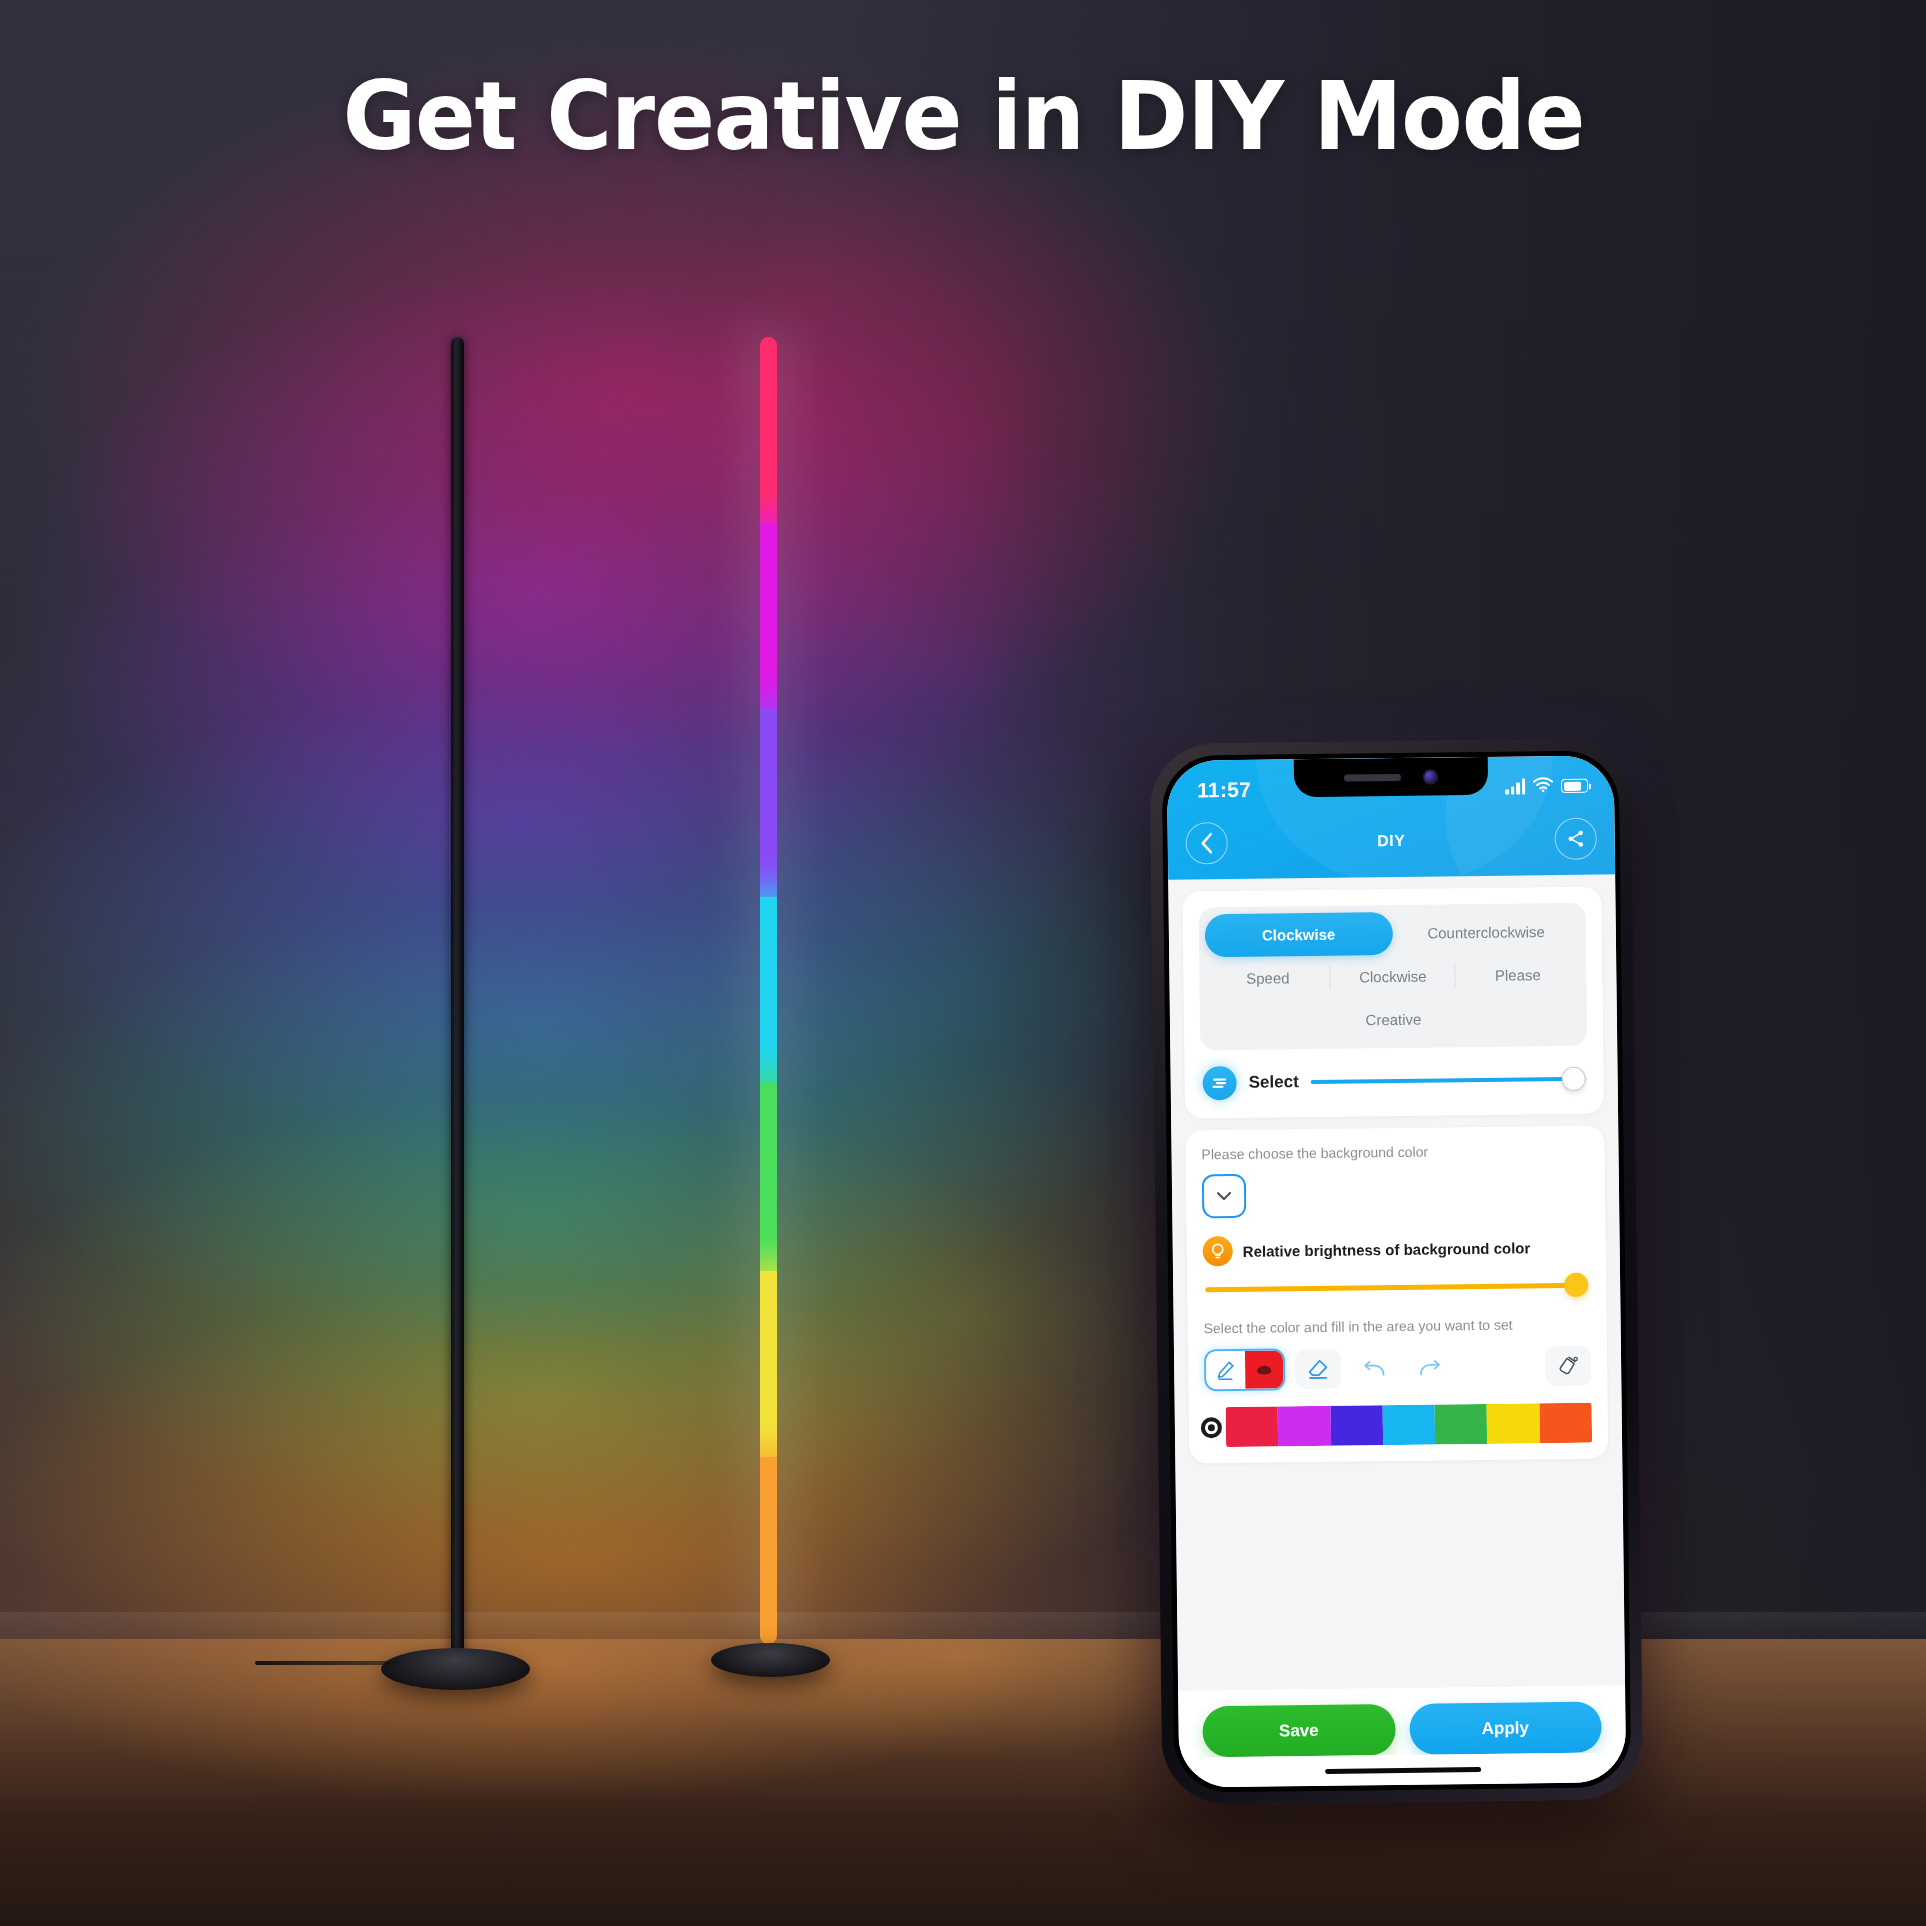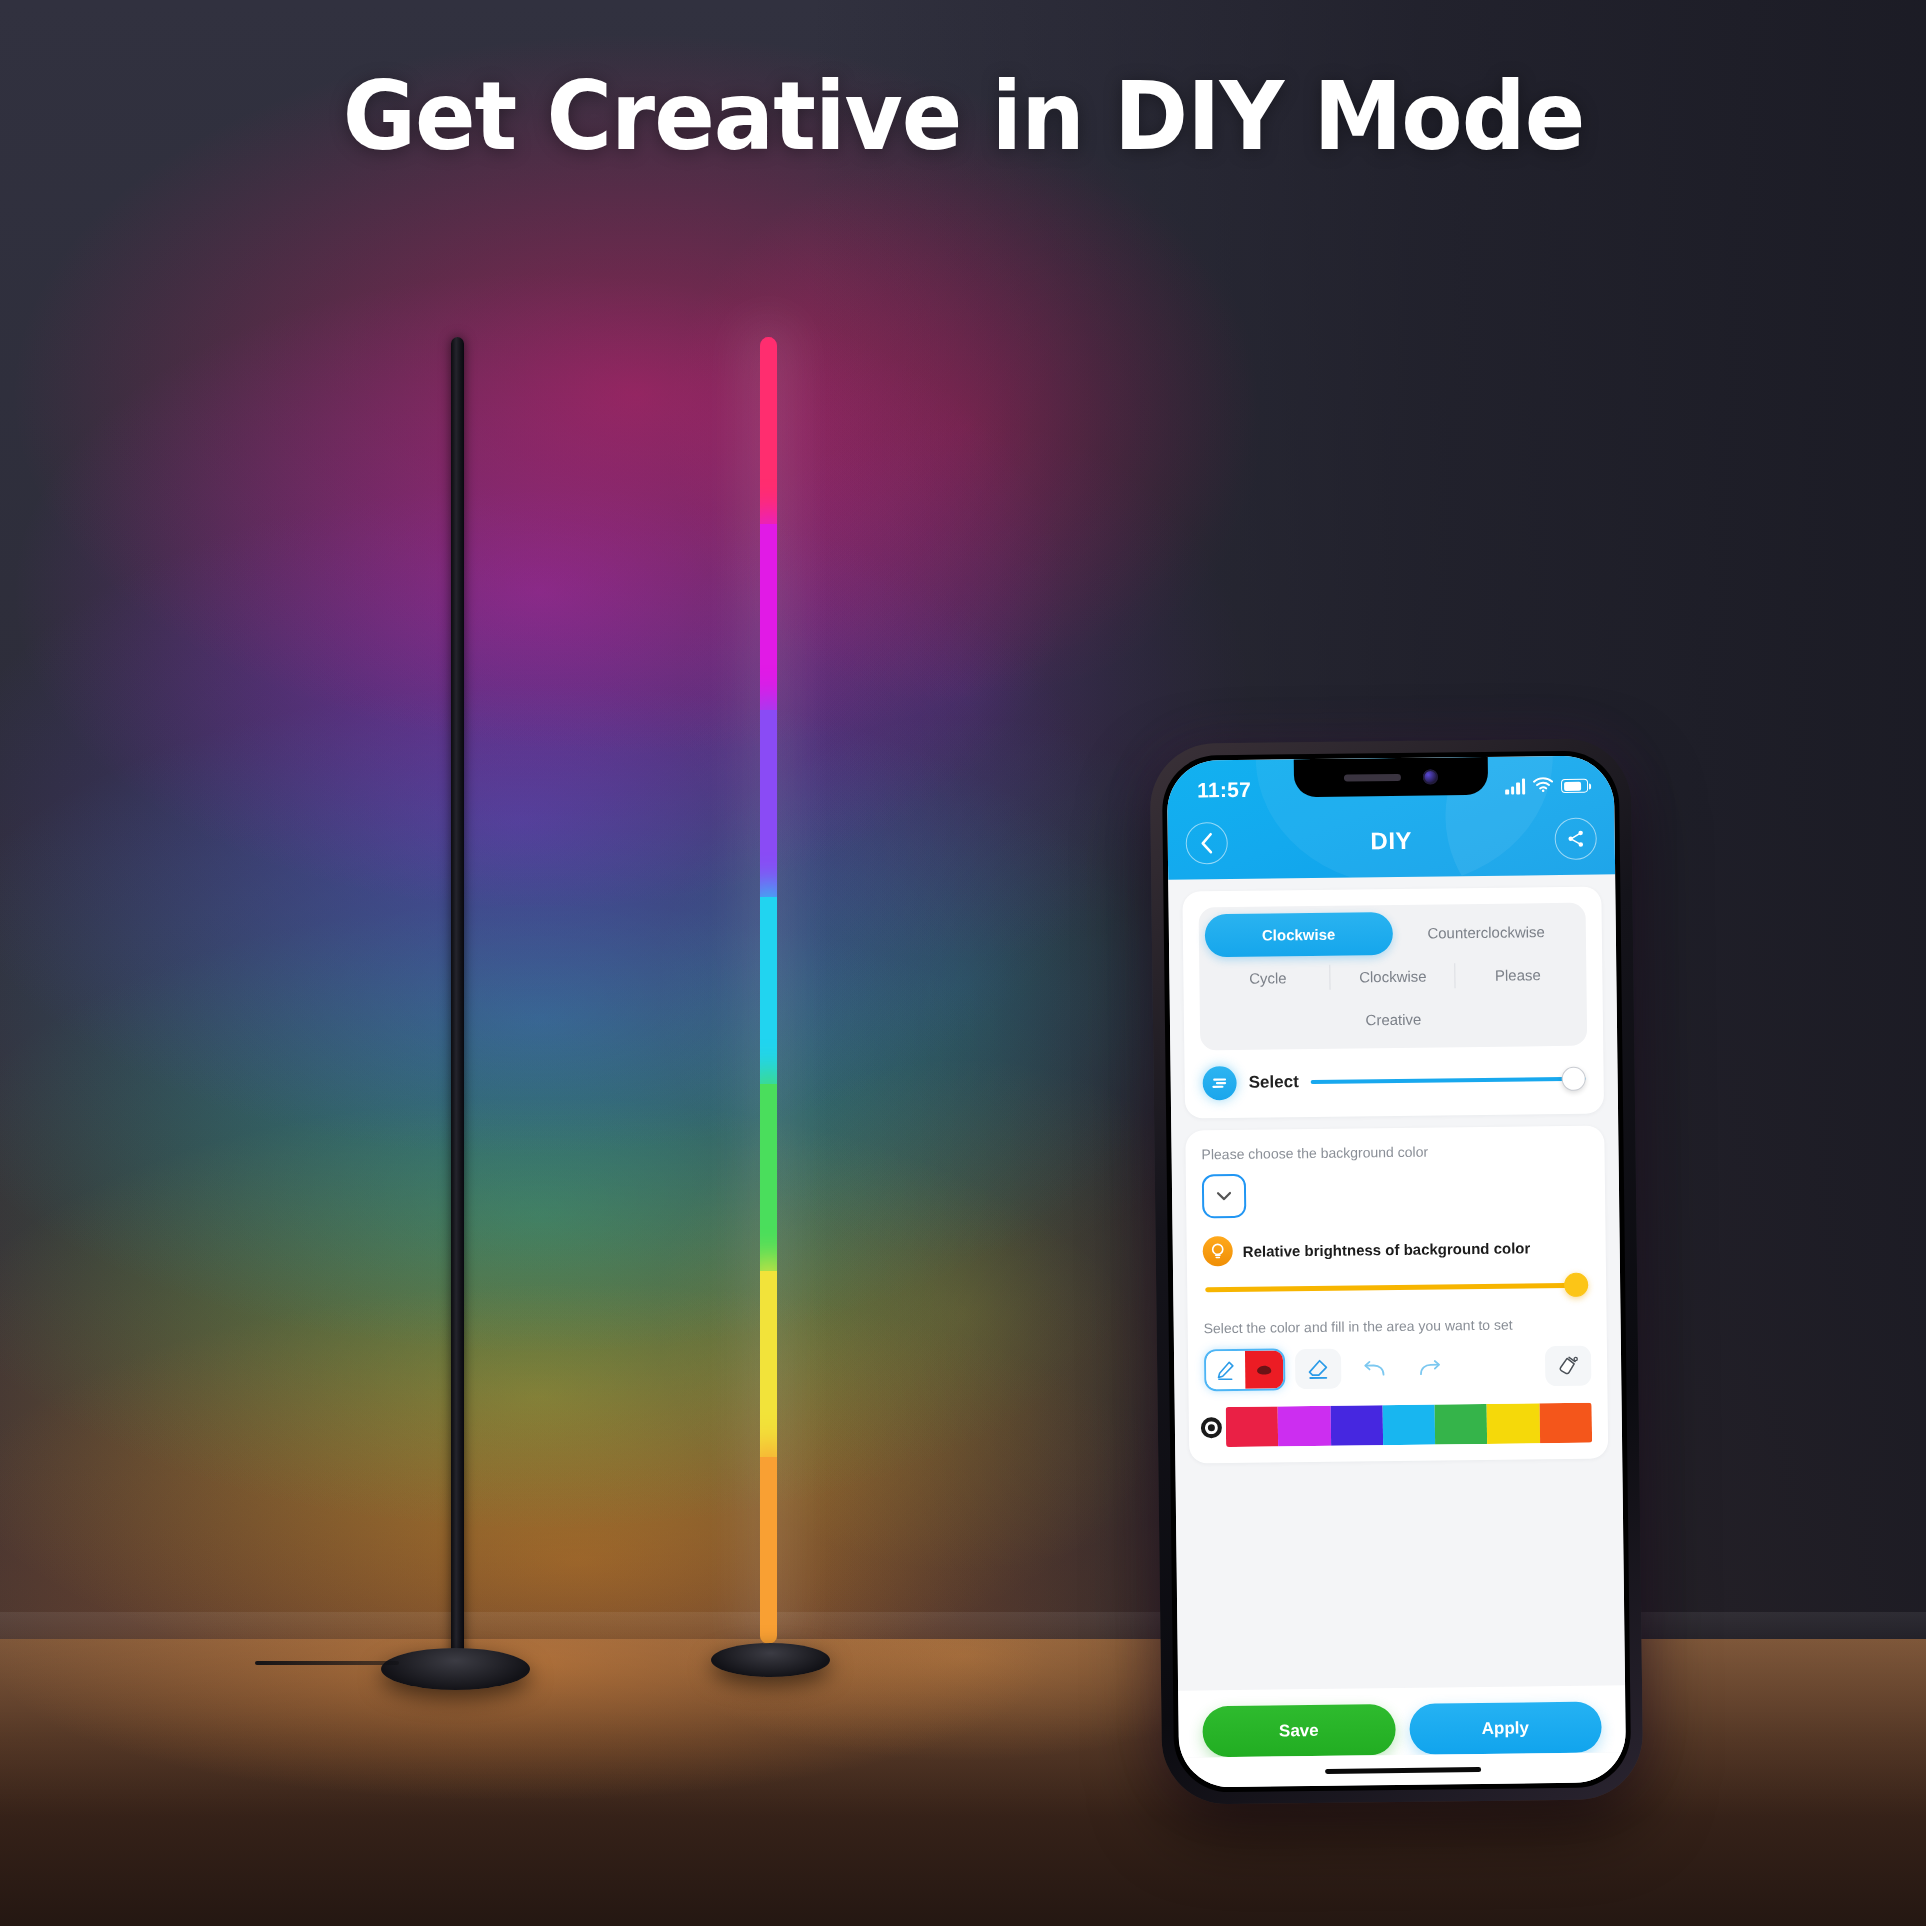--- a/index.html
+++ b/index.html
@@ -165,21 +165,21 @@
   .cam { width: 15px; height: 15px; border-radius: 50%;
          background: radial-gradient(circle at 35% 35%, #5b49d8, #1a1430 70%);
          box-shadow: 0 0 0 1.5px #221c3a inset; }
 
   .navbar {
     position: relative; z-index: 3;
     height: 73px;
     display: flex; align-items: center; justify-content: center;
     padding: 0 20px;
   }
-  .nav-title { color:#fff; font-size: 24px; font-weight: 600; letter-spacing:0.5px; }
+  .nav-title { color:#fff; font-size: 16px; font-weight: 600; letter-spacing:0.5px; }
   .nav-btn {
     position: absolute; top: 50%; transform: translateY(-50%);
     width: 42px; height: 42px; border-radius: 50%;
     border: 1.6px solid rgba(255,255,255,.55);
     display: flex; align-items: center; justify-content: center;
     color: #fff;
   }
   .nav-btn.left { left: 18px; }
   .nav-btn.right { right: 18px; }
 
@@ -382,21 +382,21 @@
 
         <div class="card">
           <div class="mode-box">
             <div class="mode active sep">
               <span>Clockwise</span>
             </div>
             <div class="mode">
               <span>Counterclockwise</span>
             </div>
             <div class="mode third sep">
-              <span>Cycle</span>
+              <span>Speed</span>
             </div>
             <div class="mode third sep">
               <span>Clockwise</span>
             </div>
             <div class="mode third">
               <span>Please</span>
             </div>
             <div class="mode full">
               <span>Creative</span>
             </div>

